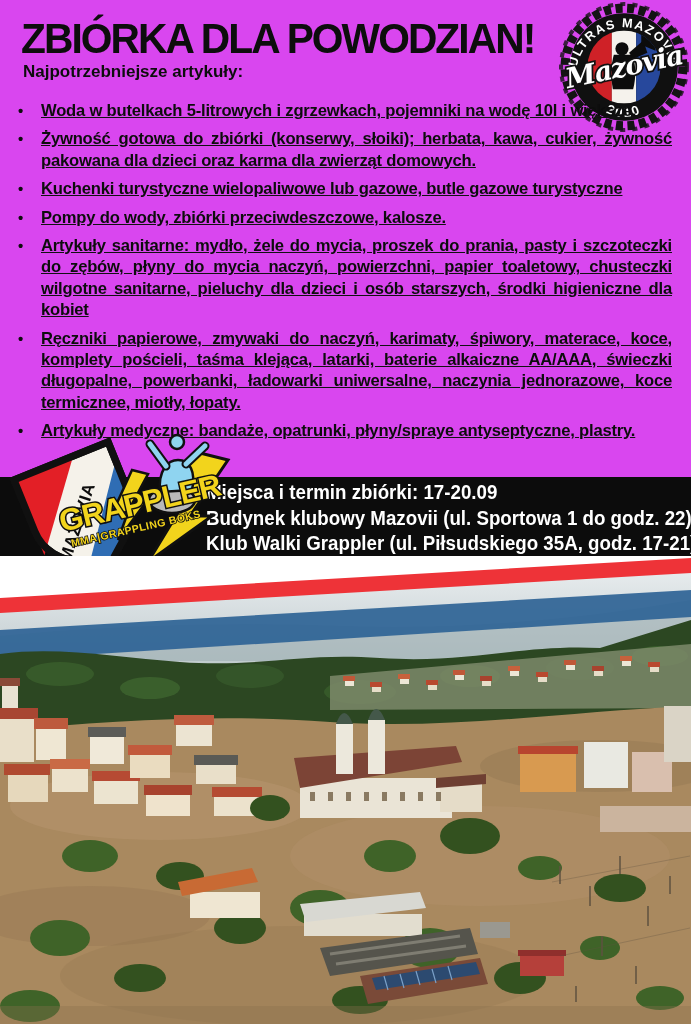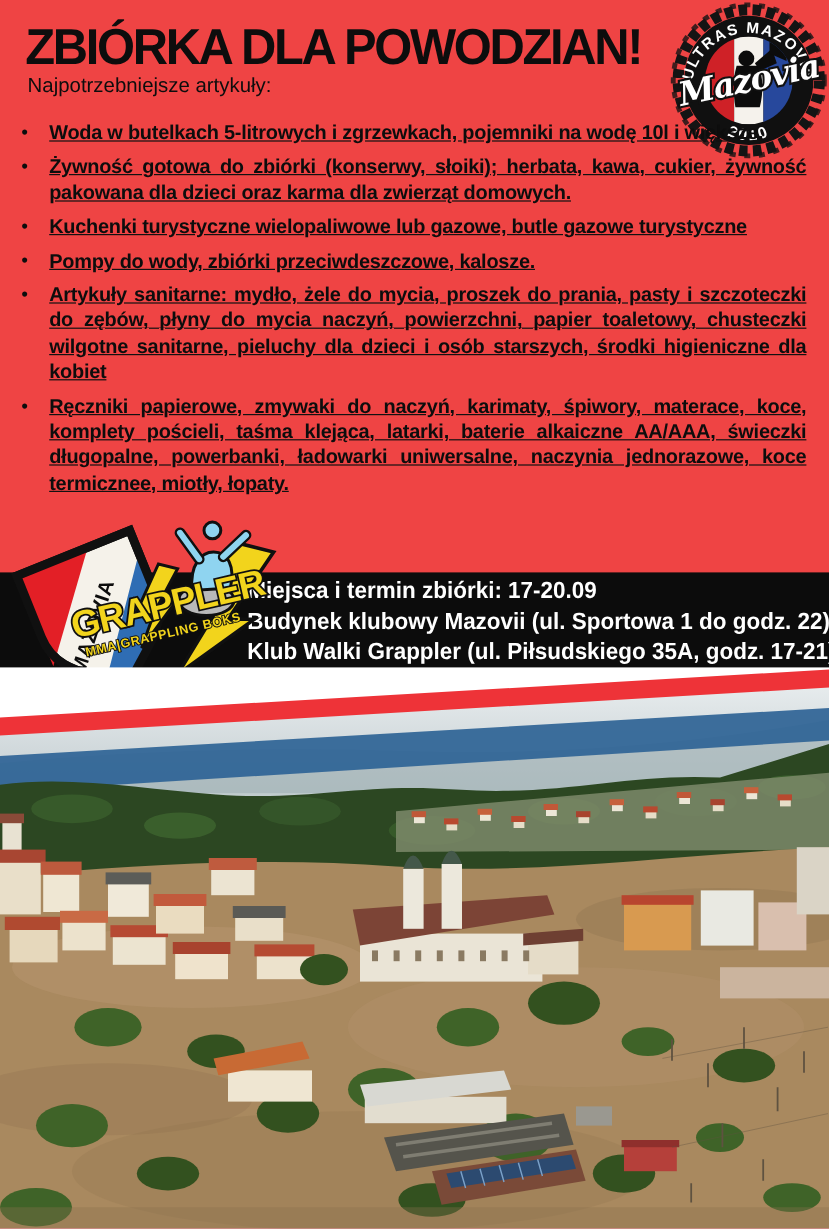--- a/index.html
+++ b/index.html
@@ -1,29 +1,29 @@
 <!DOCTYPE html>
 <html><head>
 <meta charset="utf-8">
 <style>
   html,body{margin:0;padding:0;background:#777;}
   .page{
     position:relative;width:691px;height:1024px;margin:0 auto;
-    background:#ef4444;overflow:hidden;
+    background:#d946ef;overflow:hidden;
     font-family:"Liberation Sans",sans-serif;color:#111;
   }
   
   .title{
     position:absolute;left:21px;top:18px;width:560px;
     font-size:42px;font-weight:bold;letter-spacing:-2px;line-height:1;
     transform:scaleX(.97);transform-origin:left top;white-space:nowrap;color:#0d0d0d;
   }
   .subtitle{
     position:absolute;left:23px;top:62px;
-    font-size:17px;font-weight:normal;color:#0d0d0d;text-align:right;
+    font-size:17px;font-weight:bold;color:#0d0d0d;text-align:right;
   }
   .badge{position:absolute;right:1px;top:0px;width:132px;height:132px;}
   
   .needs{
     position:absolute;left:16px;top:100px;width:656px;
     margin:0;padding:0;list-style:none;text-decoration:underline;
   }
   .needs li{
     position:relative;padding-left:25px;margin:0 0 7px 0;
     font-size:16.6px;font-weight:bold;line-height:21.4px;
@@ -88,20 +88,21 @@
     <text x="65" y="75" text-anchor="middle" transform="rotate(-12 65 66)" font-family="DejaVu Serif, serif" font-style="italic" font-weight="bold" font-size="27" fill="#ffffff" stroke="#111111" stroke-width="3.5" paint-order="stroke" letter-spacing="-1">Mazovia</text>
   </svg>
 
   <ul class="needs">
     <li><span>Woda w butelkach 5-litrowych i zgrzewkach, pojemniki na wodę 10l i większe.</span></li>
     <li><span>Żywność gotowa do zbiórki (konserwy, słoiki); herbata, kawa, cukier, żywność pakowana dla dzieci oraz karma dla zwierząt domowych.</span></li>
     <li><span>Kuchenki turystyczne wielopaliwowe lub gazowe, butle gazowe turystyczne</span></li>
     <li><span>Pompy do wody, zbiórki przeciwdeszczowe, kalosze.</span></li>
     <li><span>Artykuły sanitarne: mydło, żele do mycia, proszek do prania, pasty i szczoteczki do zębów, płyny do mycia naczyń, powierzchni, papier toaletowy, chusteczki wilgotne sanitarne, pieluchy dla dzieci i osób starszych, środki higieniczne dla kobiet</span></li>
     <li><span>Ręczniki papierowe, zmywaki do naczyń, karimaty, śpiwory, materace, koce, komplety pościeli, taśma klejąca, latarki, baterie alkaiczne AA/AAA, świeczki długopalne, powerbanki, ładowarki uniwersalne, naczynia jednorazowe, koce termicznee, miotły, łopaty.</span></li>
+    <li><span>Artykuły medyczne: bandaże, opatrunki, płyny/spraye antyseptyczne, plastry.</span></li>
   </ul>
 
   <div class="banner"></div>
   <div class="banner-text">
     <div>Miejsca i termin zbiórki: 17-20.09</div>
     <div>Budynek klubowy Mazovii (ul. Sportowa 1 do godz. 22)</div>
     <div>Klub Walki Grappler (ul. Piłsudskiego 35A, godz. 17-21)</div>
   </div>
 
   <svg class="logo-cluster" viewBox="0 0 250 155">

